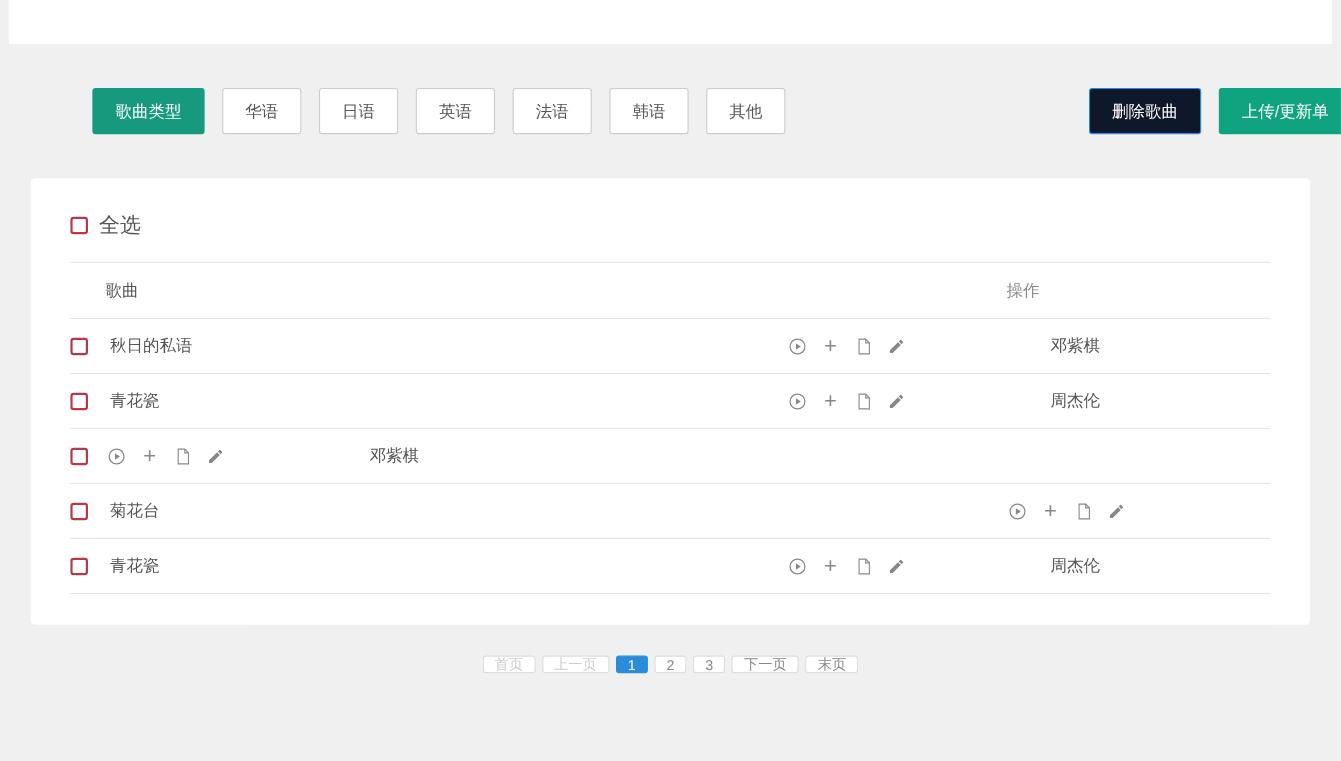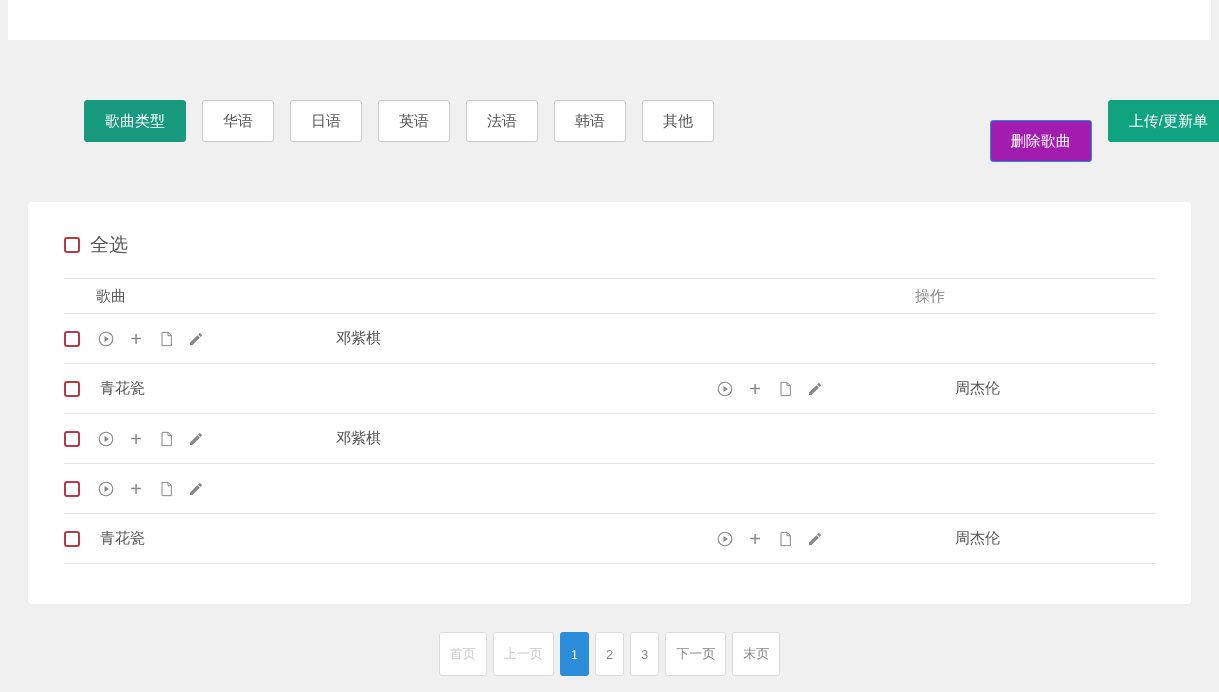--- a/index.html
+++ b/index.html
@@ -33,37 +33,36 @@
   color: #555;
   cursor: pointer;
   border-radius: 3px;
 }
 .btn-primary {
   background: #17997d;
   color: #fff;
   border-color: #17997d;
 }
 .btn-blue {
-  background: #a21caf;
+  background: #0f172a;
   color: #fff;
   border-color: #1f90e8;
-  margin-top: 40px;
 }
 .btn-green {
   background: #10a37f;
   color: #fff;
   border-color: #10a37f;
 }
 .spacer { flex: 1; }
 
 .panel {
   background: #fff;
   margin: 0 28px;
   border-radius: 4px;
-  padding: 30px 36px 40px 36px;
+  padding: 30px 36px 28px 36px;
 }
 
 .select-all-row {
   display: flex;
   align-items: center;
   gap: 10px;
   margin-bottom: 20px;
 }
 .select-all-row .label {
   font-size: 19px;
@@ -82,21 +81,21 @@
 .table {
   width: 100%;
 }
 .thead, .trow {
   display: flex;
   align-items: center;
   border-bottom: 1px solid #e5e5e5;
 }
 .thead {
   border-top: 1px solid #e5e5e5;
-  height: 36px;
+  height: 52px;
   font-size: 15px;
   color: #555;
 }
 .trow {
   height: 50px;
   font-size: 15px;
   color: #555;
 }
 .col-check { width: 32px; display:flex; align-items:center; }
 .col-song { flex: 1; padding-left: 4px; }
@@ -121,21 +120,21 @@
   display:flex;
   justify-content:center;
   gap: 6px;
   margin-top: 28px;
 }
 .page-btn {
   border: 1px solid #ddd;
   background:#fff;
   font-size:13px;
   color:#888;
-  height: 44px;
+  height: 16px;
   padding: 0 10px;
   border-radius:3px;
   cursor:pointer;
   display:inline-flex;
   align-items:center;
   justify-content:center;
   min-width: 28px;
 }
 .page-btn.disabled { color:#ccc; cursor: default; }
 .page-btn.active { background:#2b8cd9; color:#fff; border-color:#2b8cd9; }
@@ -168,20 +167,21 @@
     <div class="thead">
       <div class="col-check"></div>
       <div class="col-song">歌曲</div>
       <div class="col-ops">操作</div>
     </div>
     <div id="tbody">
         <div class="trow">
           <div class="col-check">
             <span class="checkbox"></span>
           </div>
+          <div class="col-song">秋日的私语</div>
           <div class="col-ops">
             <span class="icon-btn">
               <svg width="18" height="18" viewBox="0 0 24 24" fill="none" stroke="#888" stroke-width="1.5">
                 <circle cx="12" cy="12" r="9"></circle>
                 <path d="M10 8l6 4-6 4z" fill="#888" stroke="none"></path>
               </svg>
             </span>
             <span class="icon-btn plus">+</span>
             <span class="icon-btn">
               <svg width="16" height="18" viewBox="0 0 24 24" fill="none" stroke="#888" stroke-width="1.5">
@@ -247,20 +247,21 @@
                 <path d="M3 17.25V21h3.75L17.81 9.94l-3.75-3.75L3 17.25zM20.71 7.04a1 1 0 0 0 0-1.41l-2.34-2.34a1 1 0 0 0-1.41 0l-1.83 1.83 3.75 3.75 1.83-1.83z"></path>
               </svg>
             </span>
           </div>
           <div class="col-artist">邓紫棋</div>
         </div>
         <div class="trow">
           <div class="col-check">
             <span class="checkbox"></span>
           </div>
+          <div class="col-song">菊花台</div>
           <div class="col-ops">
             <span class="icon-btn">
               <svg width="18" height="18" viewBox="0 0 24 24" fill="none" stroke="#888" stroke-width="1.5">
                 <circle cx="12" cy="12" r="9"></circle>
                 <path d="M10 8l6 4-6 4z" fill="#888" stroke="none"></path>
               </svg>
             </span>
             <span class="icon-btn plus">+</span>
             <span class="icon-btn">
               <svg width="16" height="18" viewBox="0 0 24 24" fill="none" stroke="#888" stroke-width="1.5">

